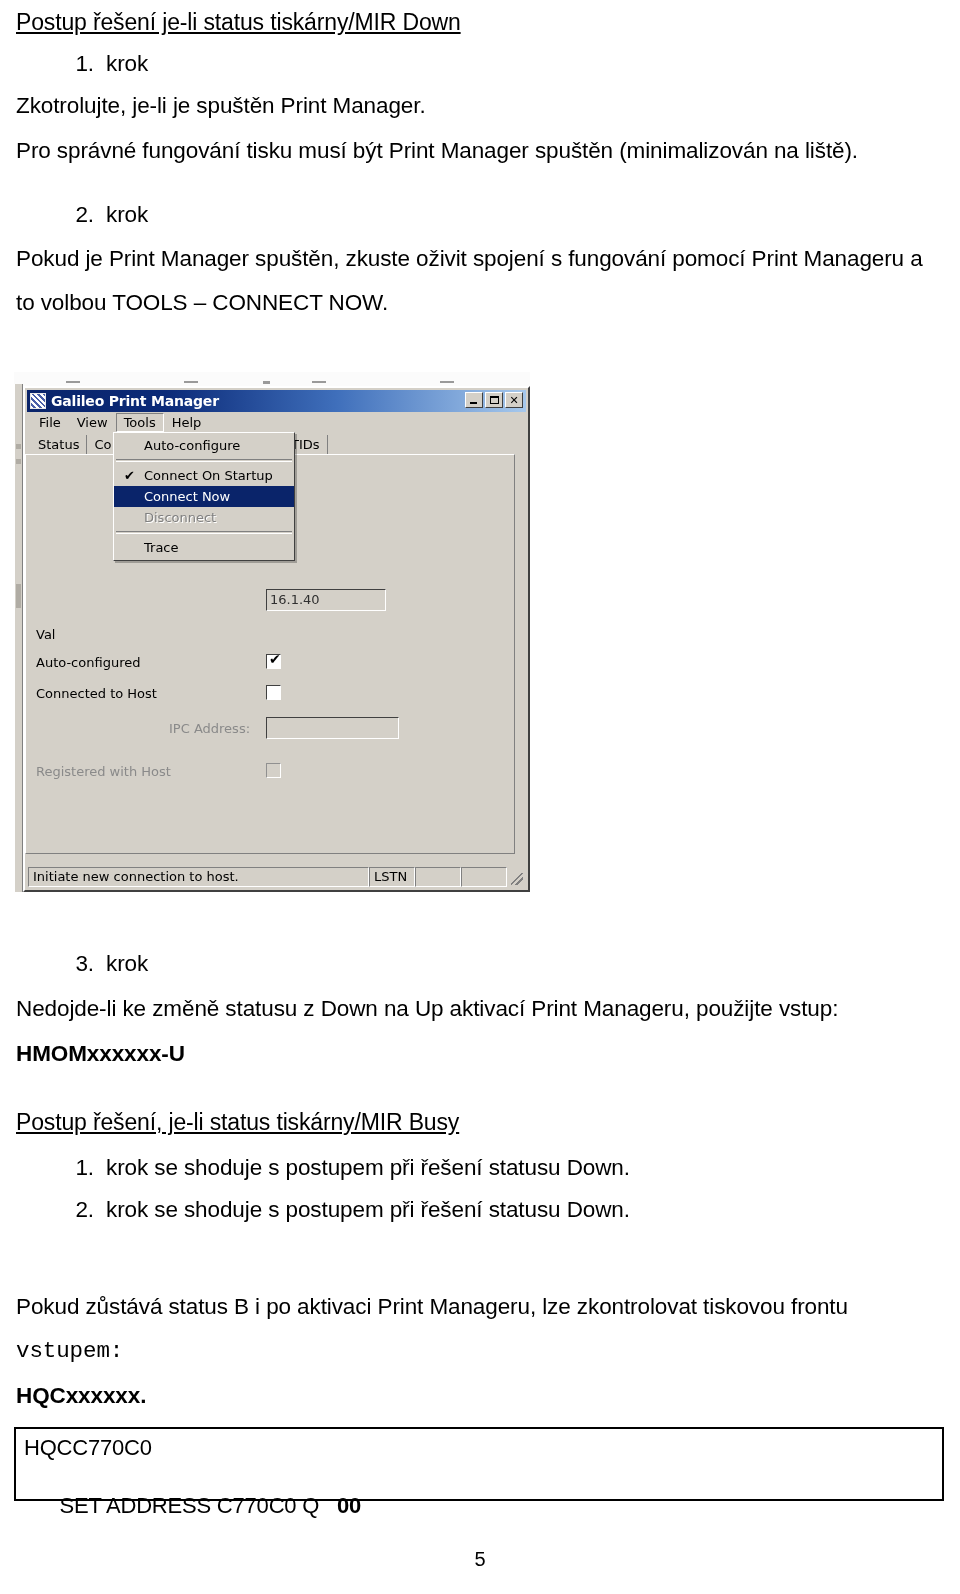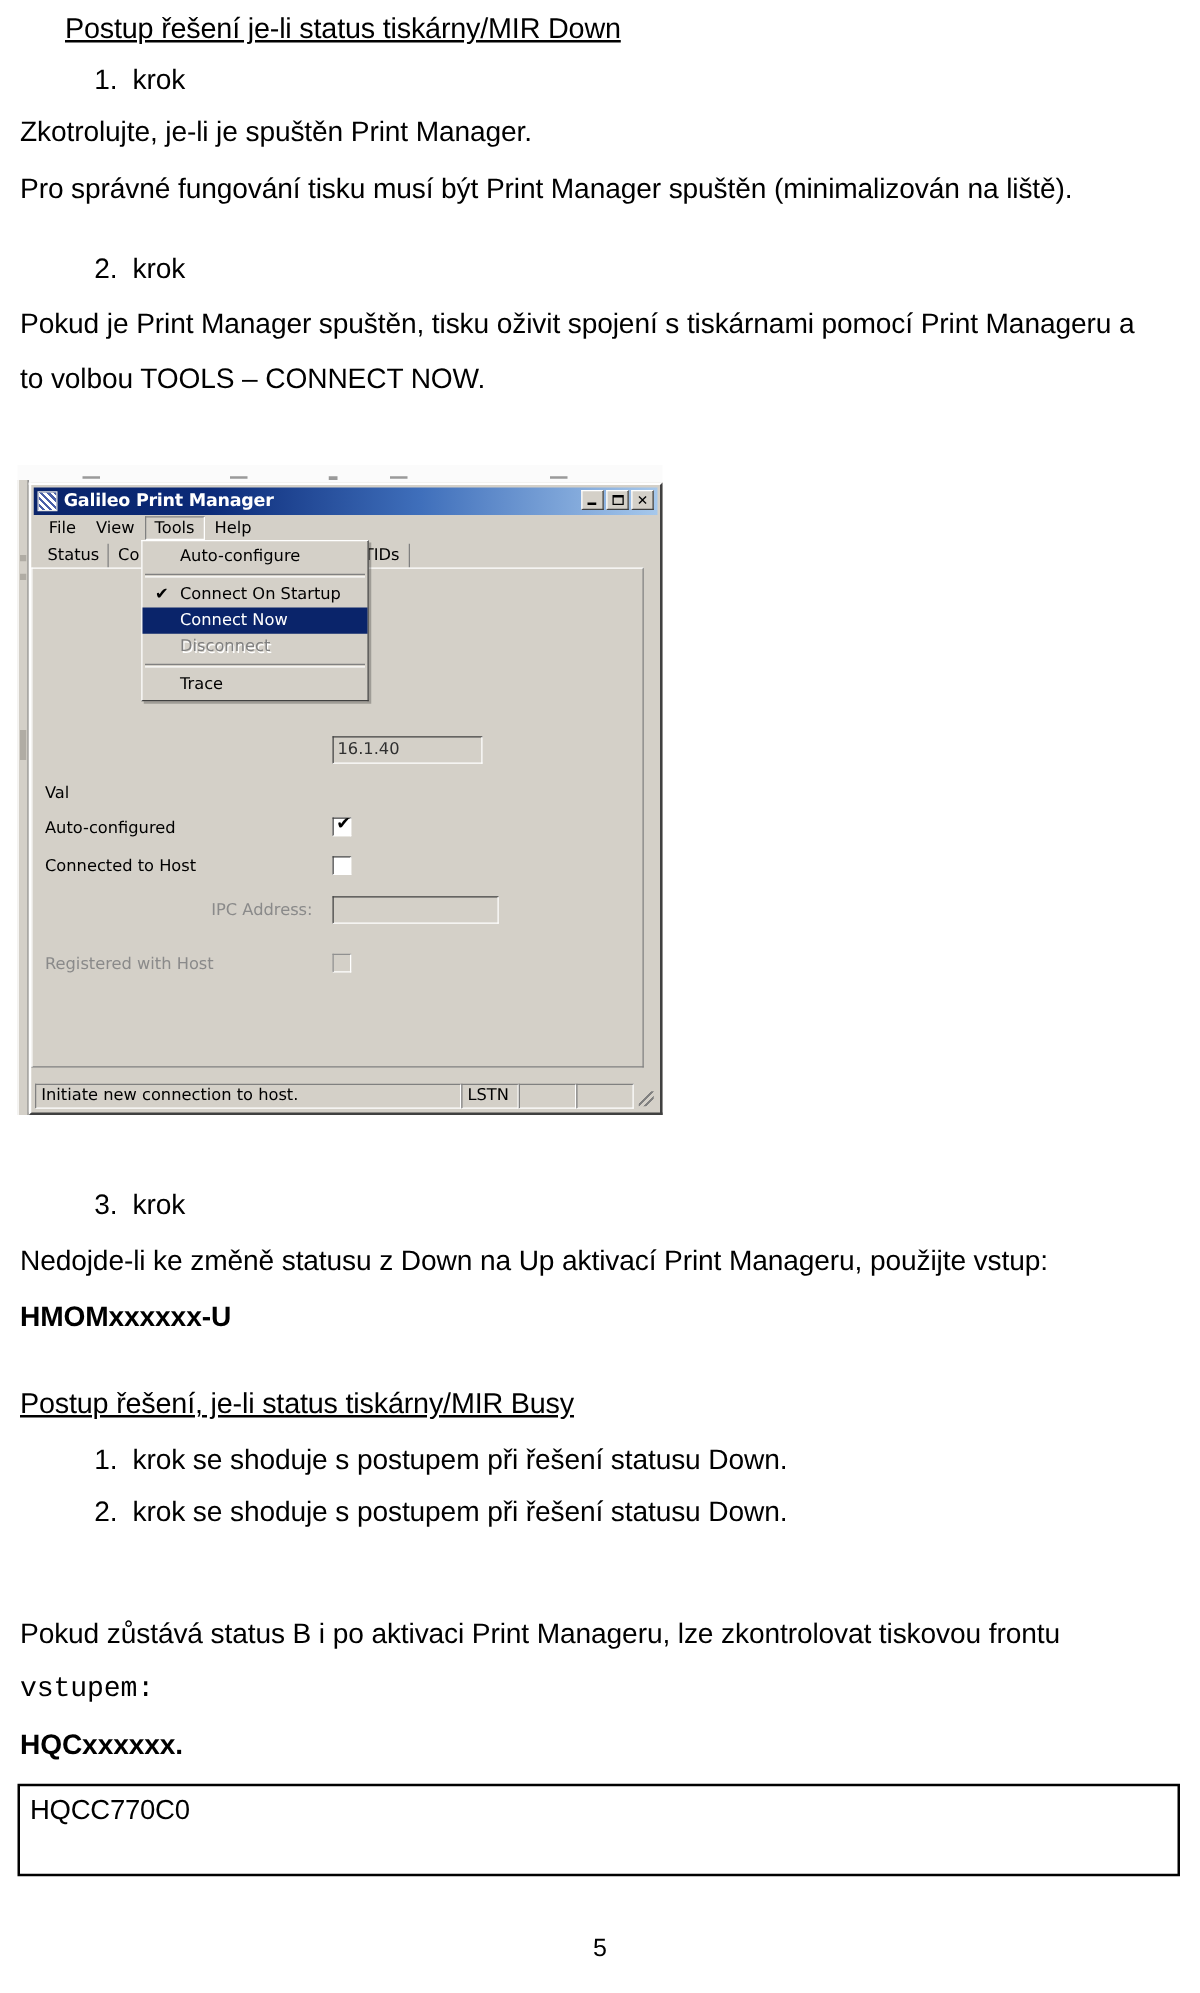--- a/index.html
+++ b/index.html
@@ -379,37 +379,37 @@
     width: 12px; height: 12px;
     background:
       linear-gradient(135deg, transparent 0 42%, #808080 42% 52%, transparent 52% 66%, #808080 66% 76%, transparent 76% 100%);
   }
 </style>
 </head>
 <body>
 
 <div class="page">
 
-  <div class="doc-heading" style="top:8px;margin-left:36px;">Postup řešení je-li status tiskárny/MIR Down</div>
+  <div class="doc-heading" style="top:8px;">Postup řešení je-li status tiskárny/MIR Down</div>
 
   <div class="list-item" style="top:50px; left:60px;">
     <span class="list-num" style="left:0; top:0;">1.</span>
     <span class="list-txt" style="left:46px; top:0;">krok</span>
   </div>
 
   <div class="para" style="top:92px;">Zkotrolujte, je-li je spuštěn Print Manager.</div>
 
   <div class="para" style="top:137px;">Pro správné fungování tisku musí být Print Manager spuštěn (minimalizován na liště).</div>
 
   <div class="list-item" style="top:201px; left:60px;">
     <span class="list-num" style="left:0; top:0;">2.</span>
     <span class="list-txt" style="left:46px; top:0;">krok</span>
   </div>
 
-  <div class="para" style="top:245px;">Pokud je Print Manager spuštěn, tisku oživit spojení s tiskárnami pomocí Print Manageru a</div>
+  <div class="para" style="top:245px;">Pokud je Print Manager spuštěn, zkuste oživit spojení s fungování pomocí Print Manageru a</div>
 
   <div class="para" style="top:289px;">to volbou TOOLS – CONNECT NOW.</div>
 
   <div class="figure">
 
     <div class="ghost-row">
       <span class="ghost-dash" style="left:52px;  width:14px;"></span>
       <span class="ghost-dash" style="left:170px; width:14px;"></span>
       <span class="ghost-dash" style="left:249px; width:7px; height:3px;"></span>
       <span class="ghost-dash" style="left:298px; width:14px;"></span>
@@ -522,17 +522,20 @@
   </div>
 
   <div class="para" style="top:1293px;">Pokud zůstává status B i po aktivaci Print Manageru, lze zkontrolovat tiskovou frontu</div>
 
   <div class="para" style="top:1337px;font-family:Liberation Mono, monospace;">vstupem:</div>
 
   <div class="para bold" style="top:1382px;">HQCxxxxxx.</div>
 
   <div class="term-box">
     <div class="term-line" style="top:6px;">HQCC770C0</div>
+    <div class="term-line" style="top:38px;">
+      <span>SET ADDRESS C770C0 Q   </span><span class="b">00</span>
+    </div>
   </div>
 
   <div class="page-number">5</div>
 
 </div>
 
 </body></html>

